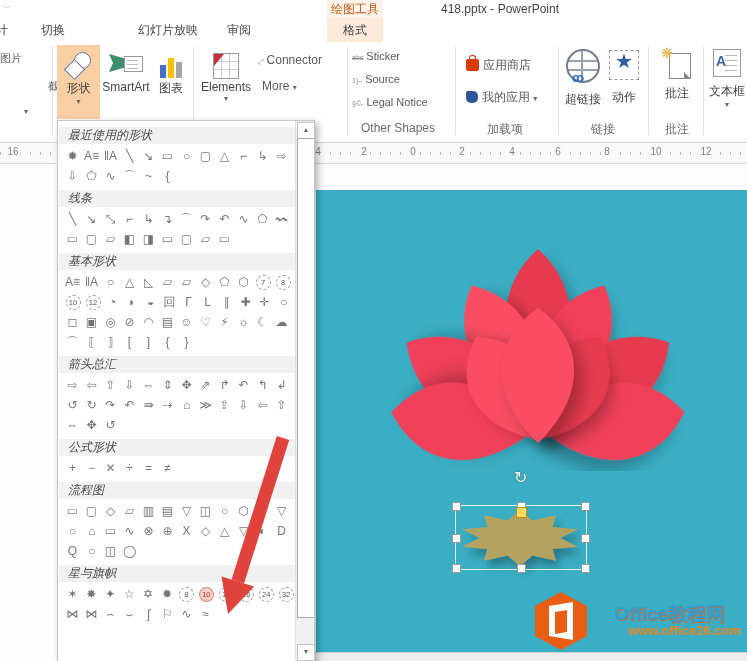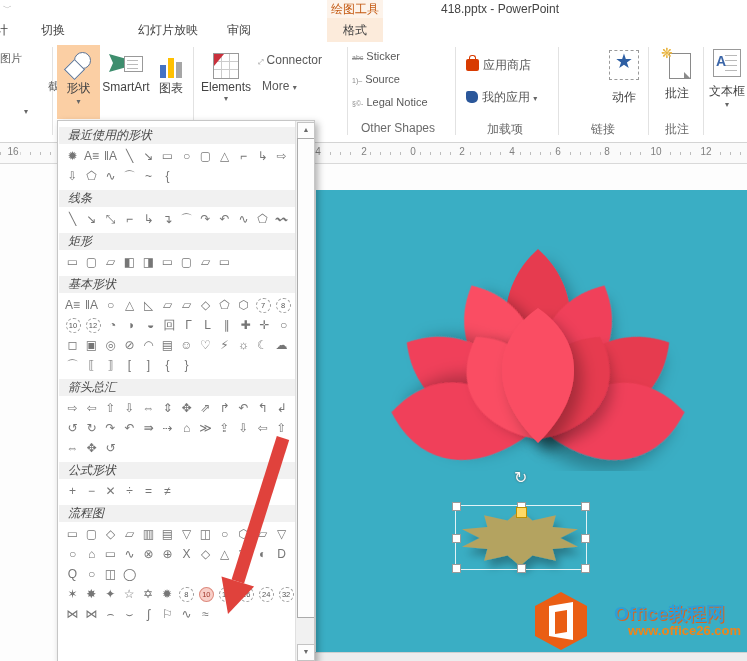--- a/index.html
+++ b/index.html
@@ -180,20 +180,26 @@
 
     <div class="abs mini-row" style="left:466px;top:14px;font-size:12px;">
       <span class="bag-ic"></span><span>应用商店</span>
     </div>
     <div class="abs mini-row" style="left:466px;top:46px;font-size:12px;">
       <span class="apps-ic"></span><span>我的应用</span>
       <span class="caret">▾</span>
     </div>
     <div class="abs glabel" style="left:460px;">加载项</div>
 
+    <div class="abs" style="left:565px;top:6px;width:36px;text-align:center;">
+      <div class="globe-ic">
+          <span class="chain-ic">co</span>
+        </div>
+      <div class="btn-label" style="margin-top:8px;">超链接</div>
+    </div>
     <div class="abs" style="left:607px;top:7px;width:34px;text-align:center;">
       <div class="action-ic">
           <span>★</span>
         </div>
       <div class="btn-label" style="margin-top:9px;">动作</div>
     </div>
     <div class="abs glabel" style="left:558px;">链接</div>
 
     <div class="abs" style="left:660px;top:6px;width:34px;text-align:center;">
       <div class="comment-ic">
@@ -307,21 +313,20 @@
           <span class="glyph">⌐</span>
           <span class="glyph">↳</span>
           <span class="glyph">↴</span>
           <span class="glyph">⌒</span>
           <span class="glyph">↷</span>
           <span class="glyph">↶</span>
           <span class="glyph">∿</span>
           <span class="glyph">⬠</span>
           <span class="glyph">〰</span>
         </div>
-        <div class="sec-h">矩形</div>
         <div class="sec-row">
           <span class="glyph">▭</span>
           <span class="glyph">▢</span>
           <span class="glyph">▱</span>
           <span class="glyph">◧</span>
           <span class="glyph">◨</span>
           <span class="glyph">▭</span>
           <span class="glyph">▢</span>
           <span class="glyph">▱</span>
           <span class="glyph">▭</span>
@@ -449,20 +454,21 @@
           <span class="glyph">▽</span>
           <span class="glyph">◐</span>
           <span class="glyph">D</span>
         </div>
         <div class="sec-row">
           <span class="glyph">Q</span>
           <span class="glyph">○</span>
           <span class="glyph">◫</span>
           <span class="glyph">◯</span>
         </div>
+        <div class="sec-h">星与旗帜</div>
         <div class="sec-row">
           <span class="glyph">✶</span>
           <span class="glyph">✸</span>
           <span class="glyph">✦</span>
           <span class="glyph">☆</span>
           <span class="glyph">✡</span>
           <span class="glyph">✹</span>
           <span class="num-icon">8</span>
           <span class="num-icon hl">10</span>
           <span class="num-icon">12</span>

